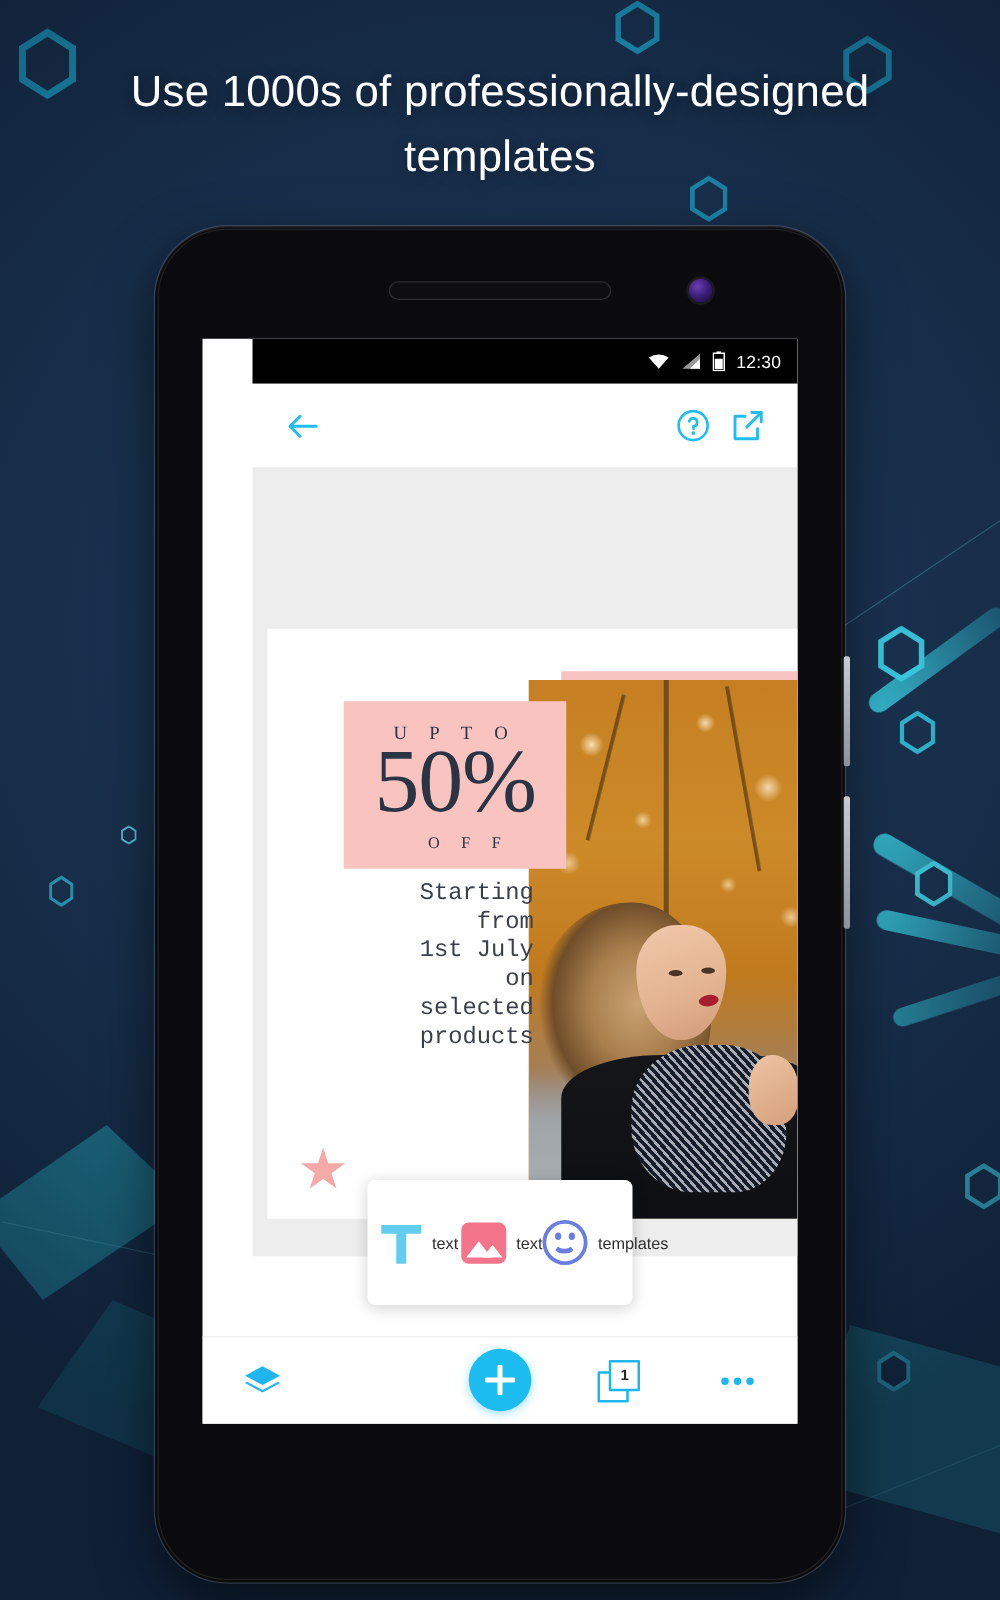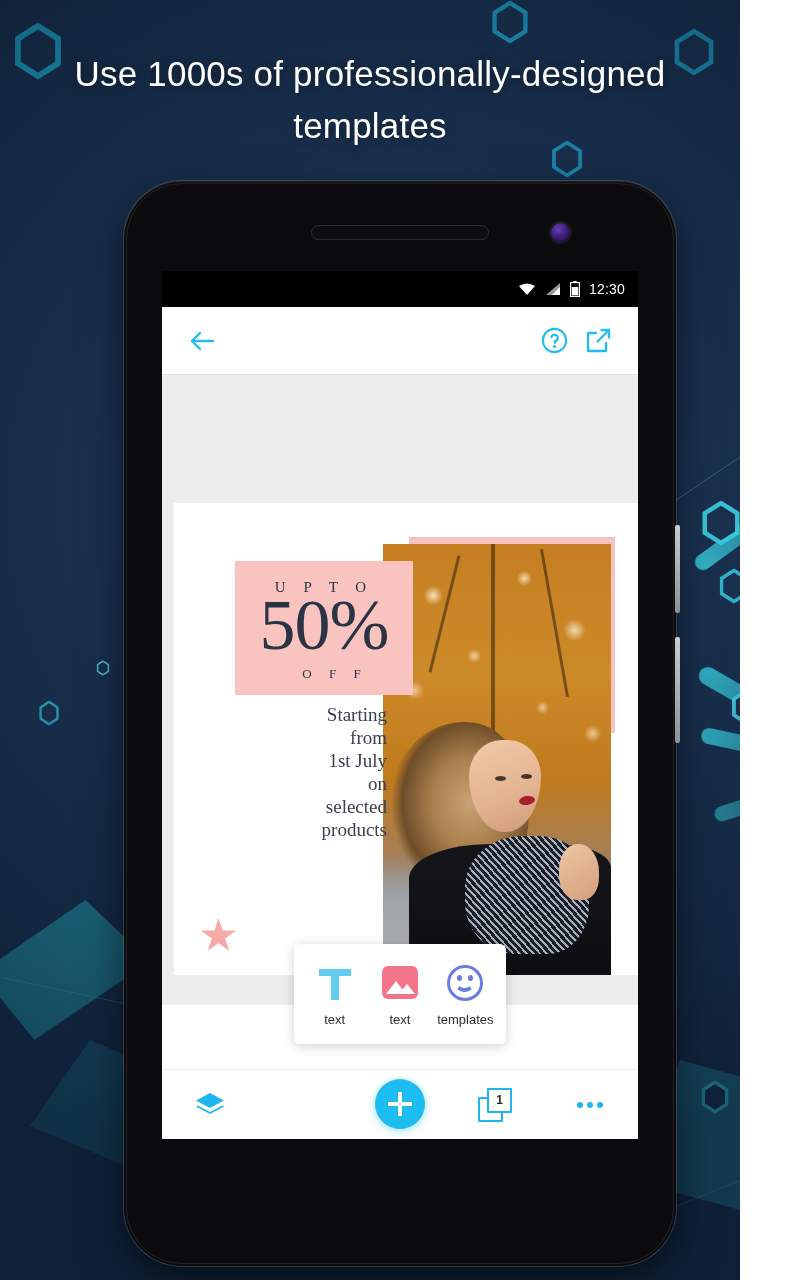--- a/index.html
+++ b/index.html
@@ -3,21 +3,21 @@
 <meta charset="utf-8">
 <style>
   * { box-sizing: border-box; margin: 0; padding: 0; }
   html, body {
     width: 800px; height: 1280px;
     overflow: hidden;
     font-family: "Liberation Sans", sans-serif;
   }
   #stage {
     position: relative;
-    width: 740px; height: 1280px;
+    width: 800px; height: 1280px;
     background: #d946ef;
     overflow: hidden;
   }
 
   
   .bg-base {
     position: absolute; inset: 0;
     background:
       radial-gradient(ellipse 520px 420px at 660px 760px, rgba(18,145,170,0.95) 0%, rgba(18,120,150,0.45) 45%, rgba(25,48,76,0) 72%),
       radial-gradient(ellipse 420px 520px at 70px 1040px, rgba(14,122,140,0.92) 0%, rgba(16,100,125,0.42) 48%, rgba(25,48,76,0) 76%),
@@ -117,20 +117,21 @@
     border-radius: 2px;
   }
 
   
   #screen {
     position: absolute;
     left: 38px; top: 90px;
     width: 476px; height: 868px;
     background: #ffffff;
     overflow: hidden;
+    padding-left: 40px;
   }
   .statusbar {
     position: relative;
     height: 36px;
     background: #000000;
     display: flex;
     align-items: center;
     justify-content: flex-end;
     padding-right: 13px;
     gap: 9px;
@@ -285,21 +286,21 @@
     font-size: 72px;
     line-height: 76px;
     color: #2b3445;
     letter-spacing: -1px;
   }
   .starting {
     position: absolute;
     left: 100px; top: 200px;
     width: 113px;
     text-align: right;
-    font-family: Liberation Serif, serif;
+    font-family: Liberation Mono, monospace;
     font-size: 19px;
     line-height: 23px;
     color: #3a3f4a;
   }
   .star-shape {
     position: absolute;
     left: 26px; top: 415px;
     width: 37px; height: 36px;
     background: #f6aaa7;
     clip-path: polygon(50% 0%, 61% 35%, 98% 35%, 68% 57%, 79% 91%, 50% 70%, 21% 91%, 32% 57%, 2% 35%, 39% 35%);
@@ -314,21 +315,21 @@
     border-radius: 6px;
     box-shadow: 0 2px 12px rgba(0,0,0,0.18);
     display: flex;
     align-items: center;
     justify-content: space-around;
     padding: 0 8px;
     z-index: 6;
   }
   .pop-item {
     width: 62px;
-    display: flex; flex-direction: column;
+    display: flex; 
     align-items: center; gap: 8px;
     cursor: pointer;
   }
   .pop-label {
     font-size: 13px;
     color: #2f2f2f;
   }
   .pop-ico { width: 42px; height: 42px; display: flex; align-items: center; justify-content: center; }
 
   .t-glyph {

